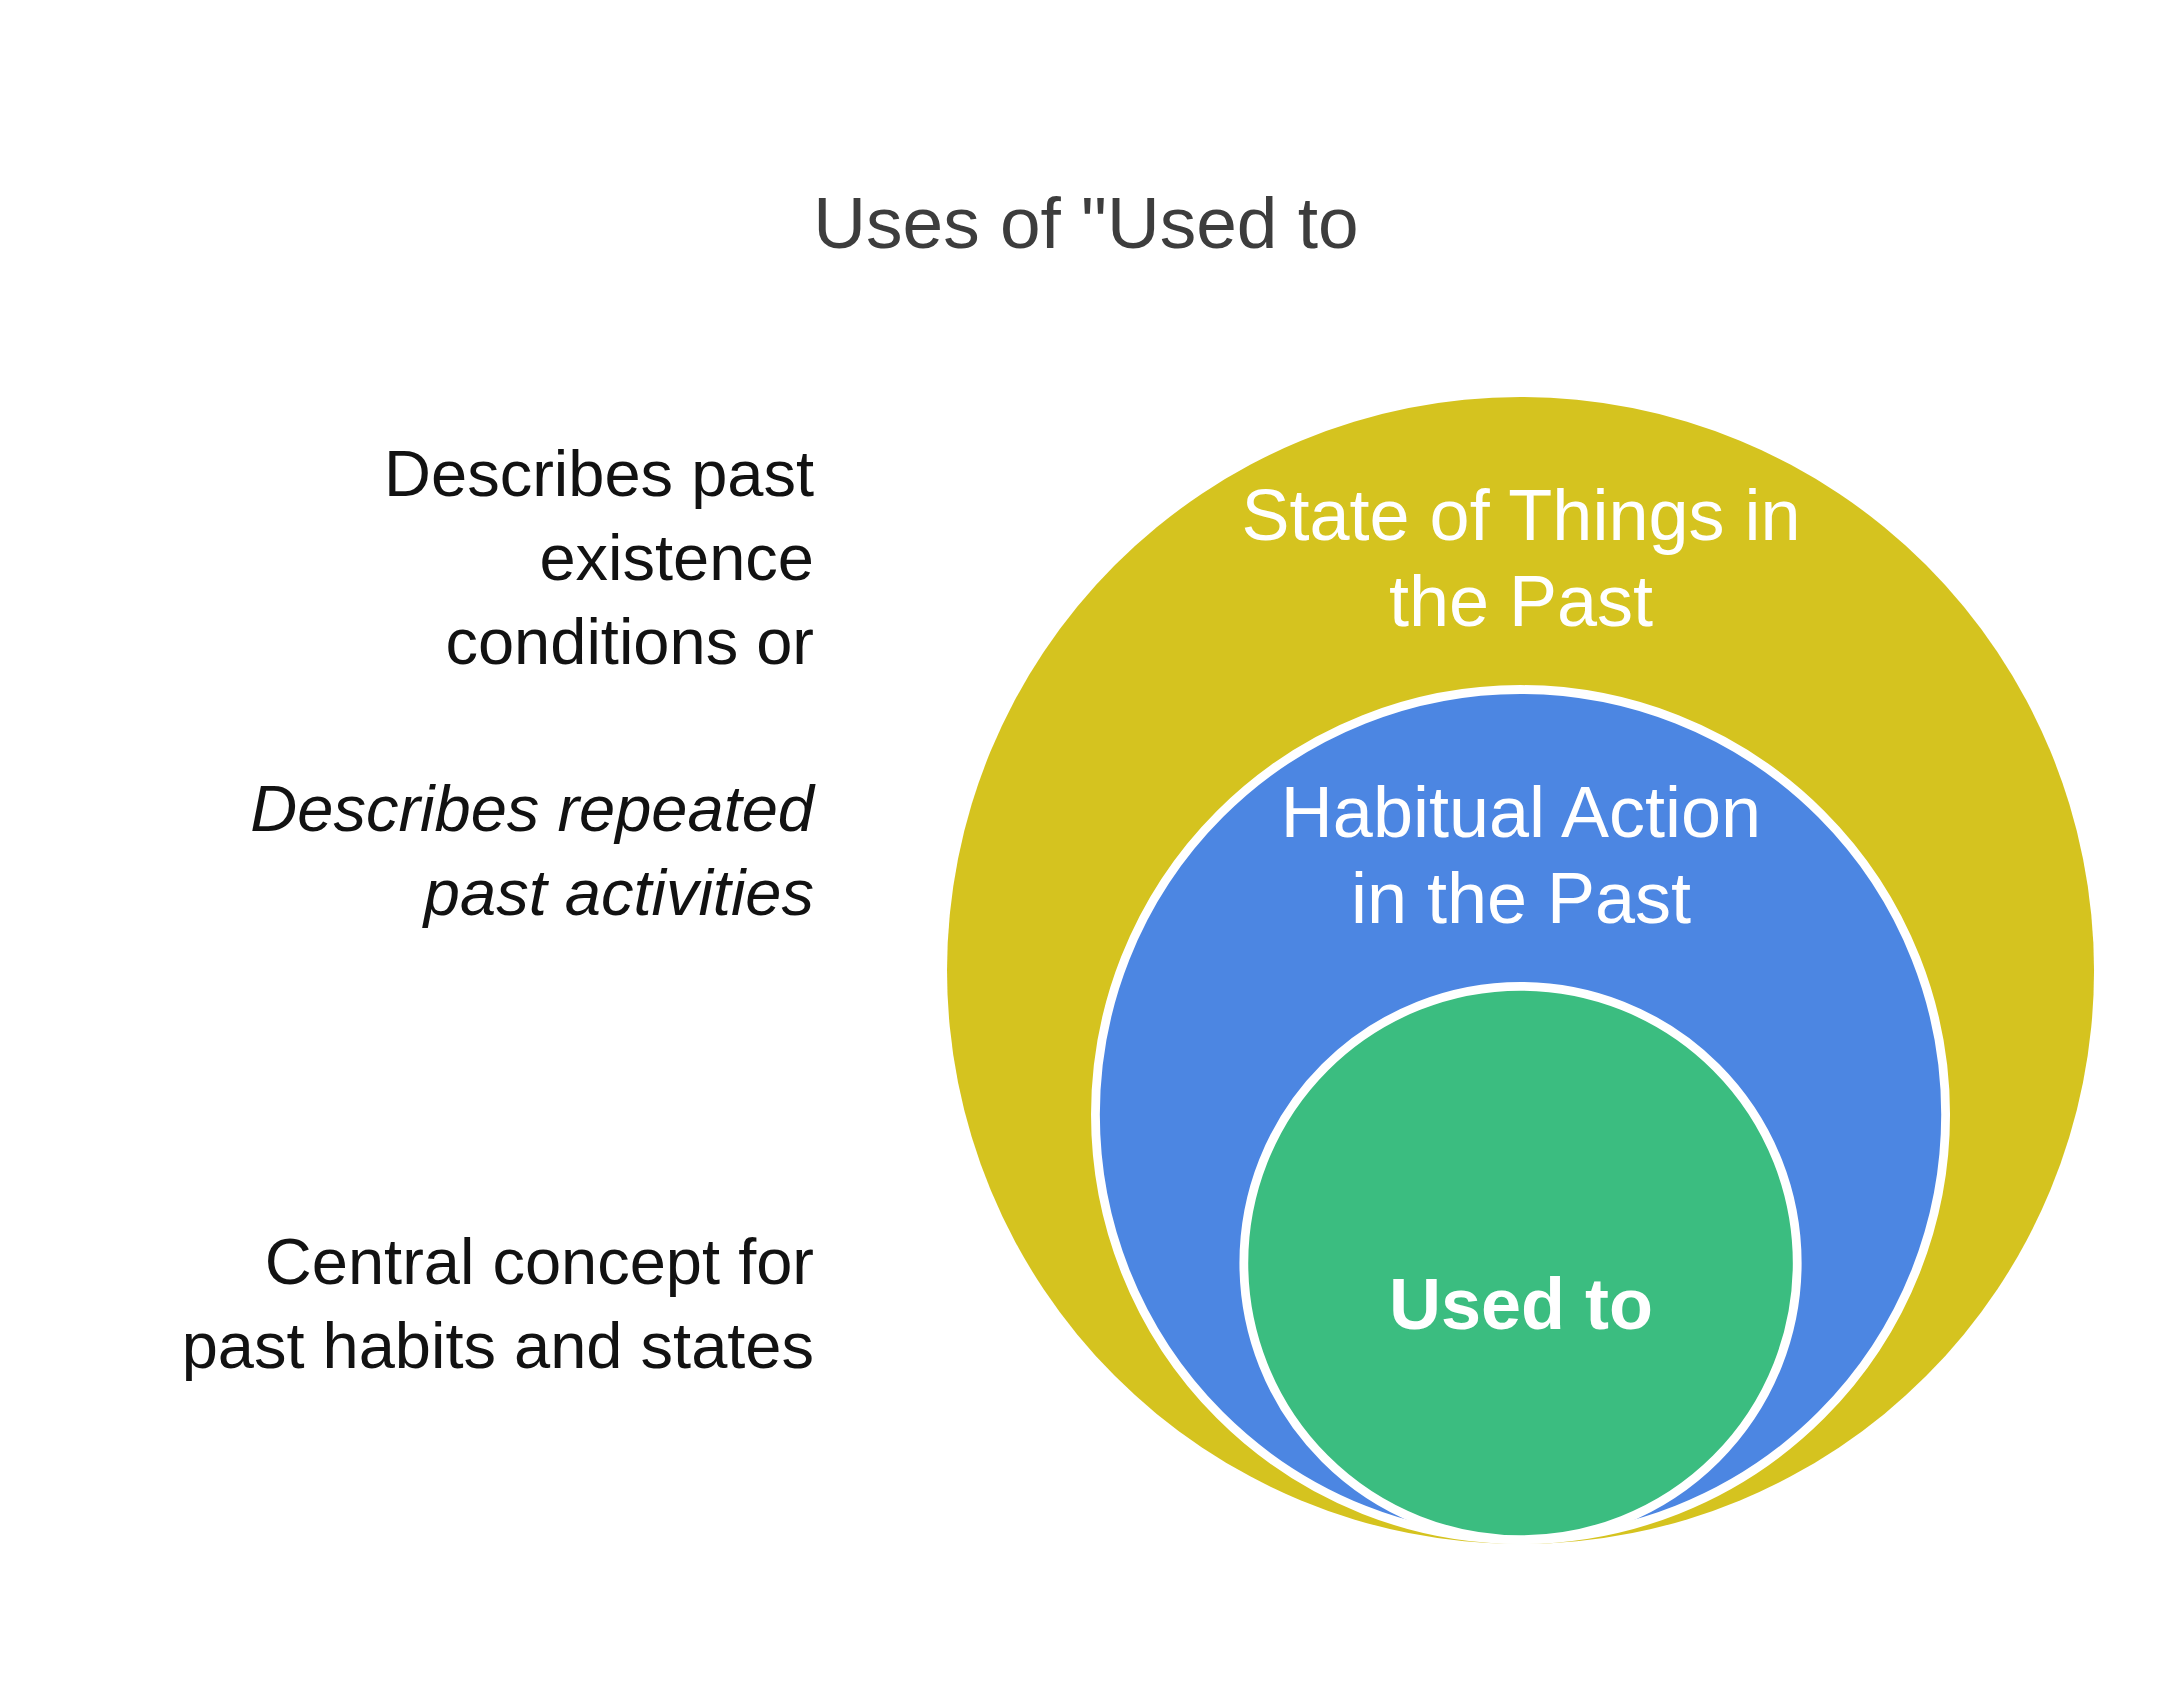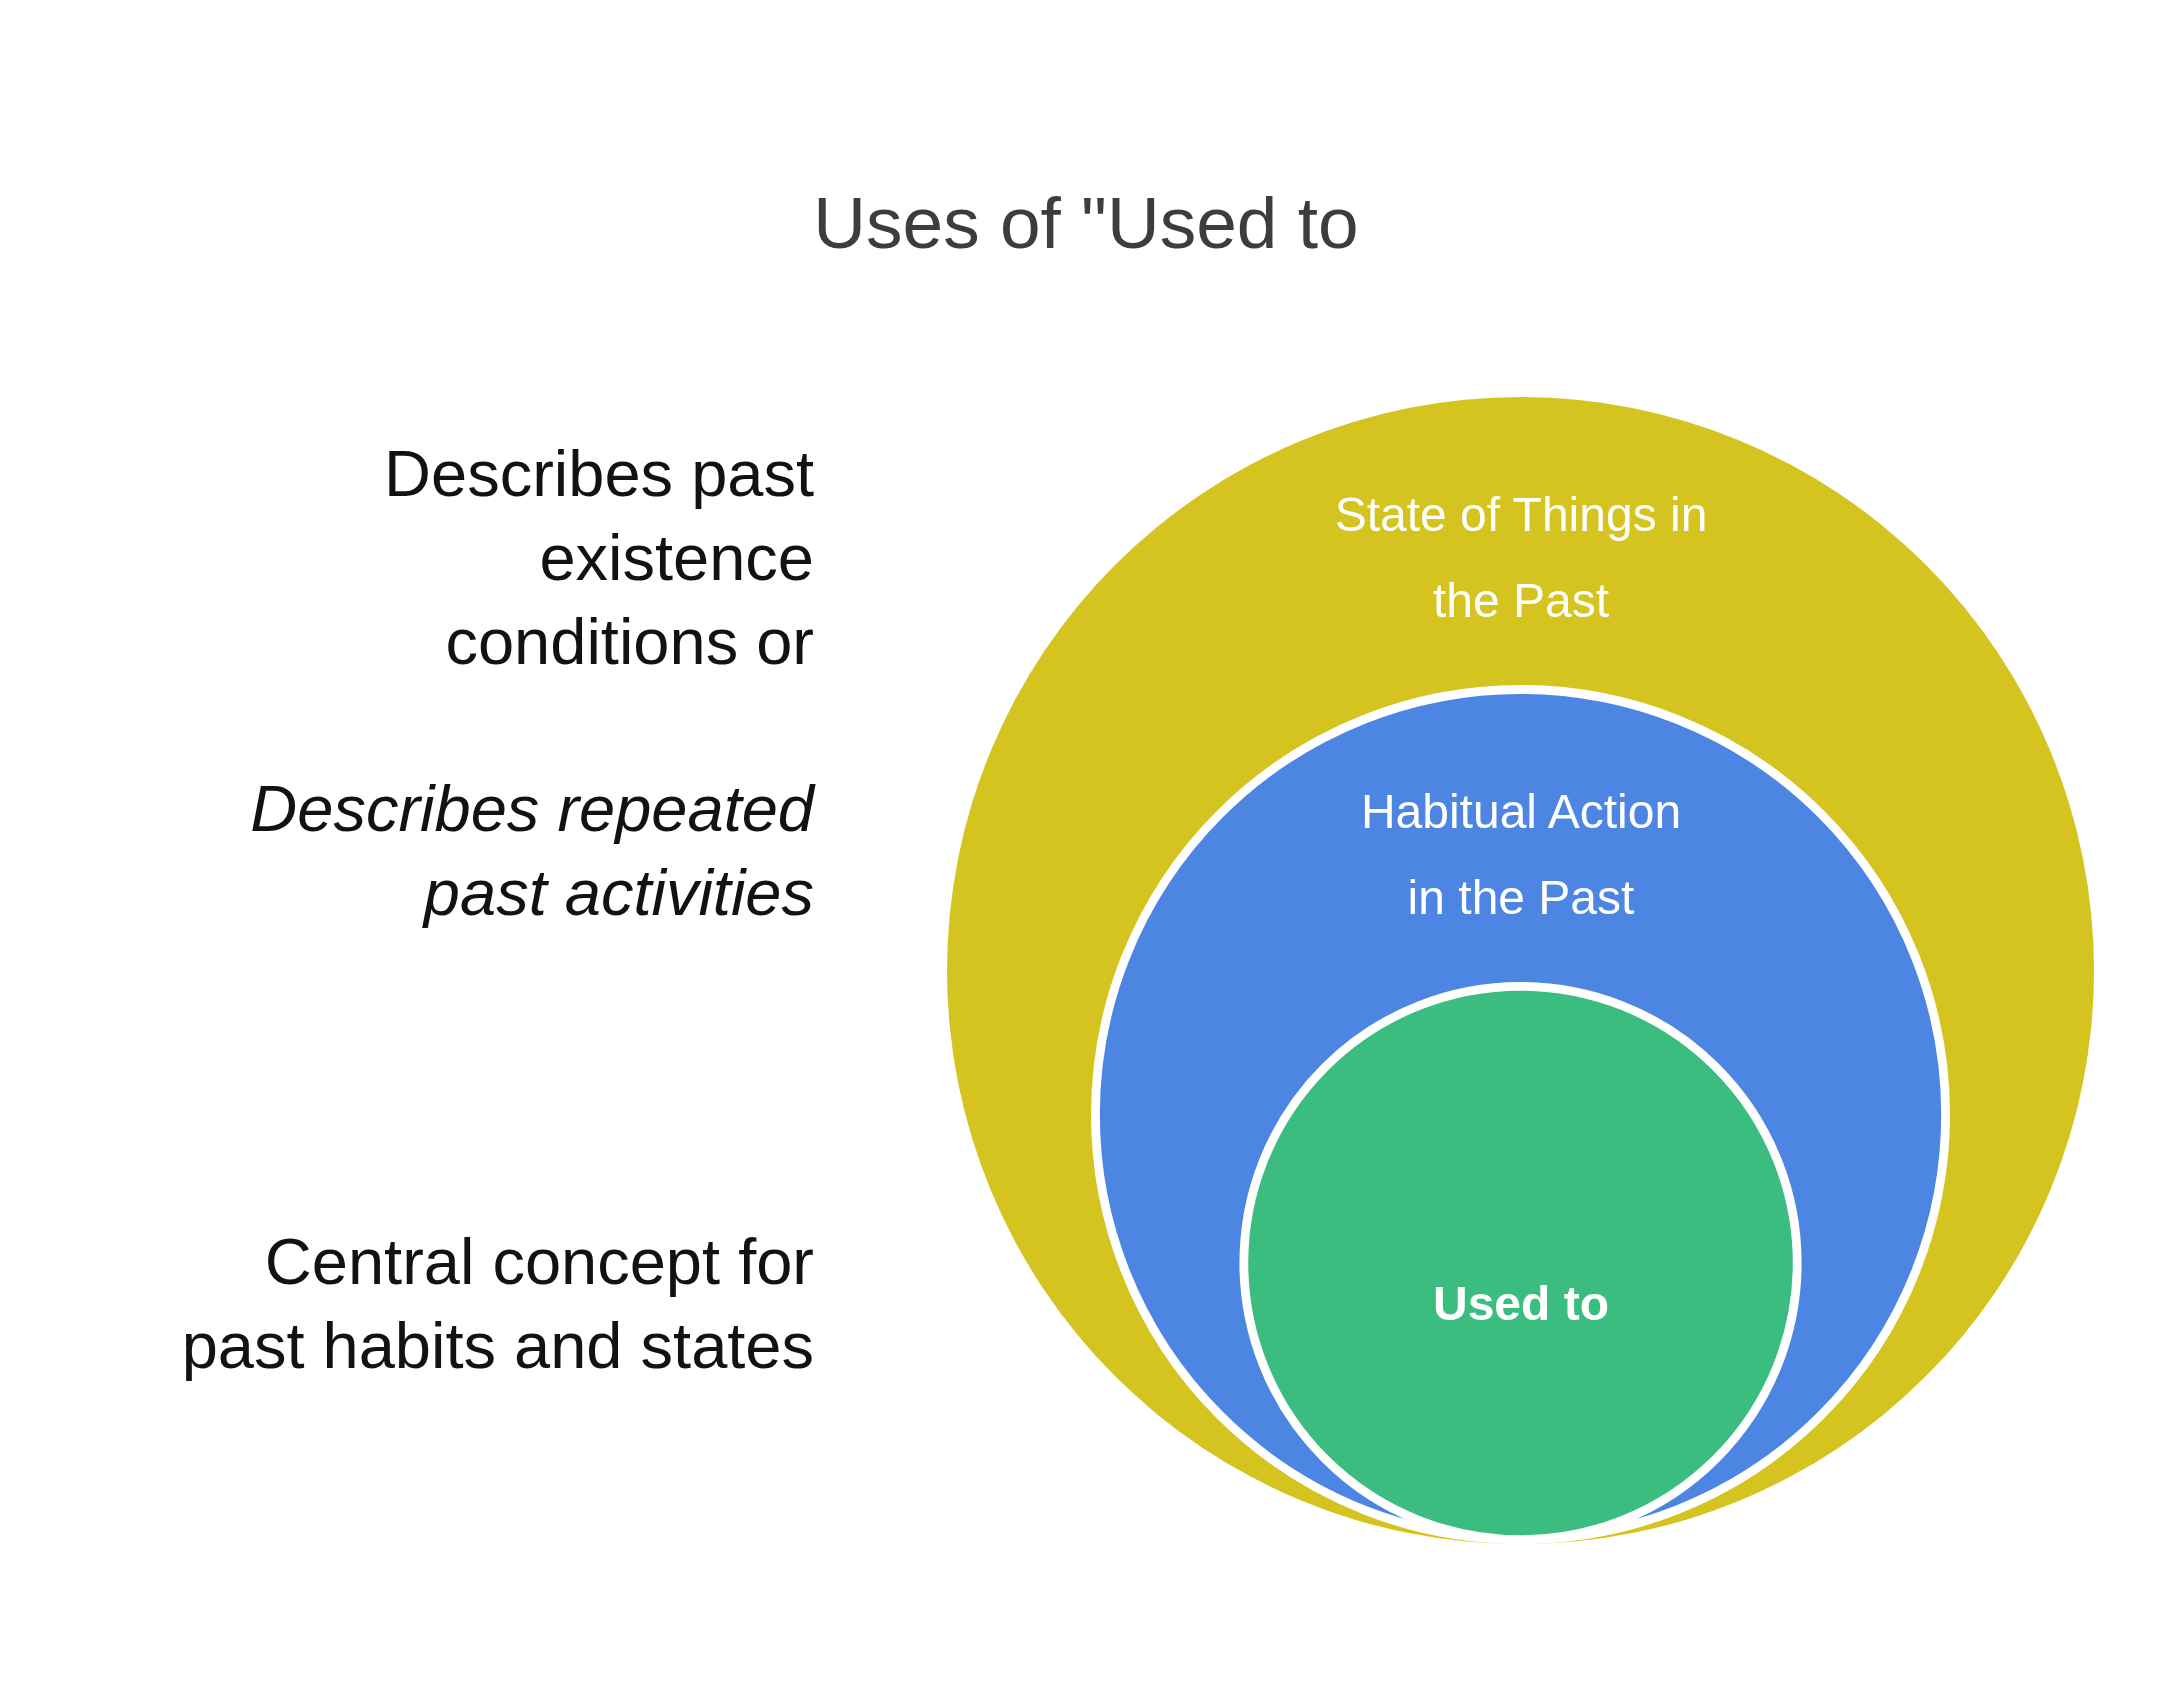--- a/index.html
+++ b/index.html
@@ -43,21 +43,21 @@
     white-space: nowrap;
   }
   #annotation-past-conditions { top: 432px; }
   #annotation-repeated-activities { top: 767px; font-style: italic; }
   #annotation-central-concept { top: 1172px; margin-top: 48px; }
   .ring-label {
     position: absolute;
     left: 892px;
     width: 1258px;
     text-align: center;
-    font-size: 48px;
+    font-size: 72px;
     line-height: 86px;
     color: #ffffff;
   }
   .ring-label .line {
     white-space: nowrap;
   }
   #label-state-of-things { top: 472px; }
   #label-habitual-action { top: 769px; }
   #label-used-to { top: 1261px; font-weight: bold; }
 </style>

